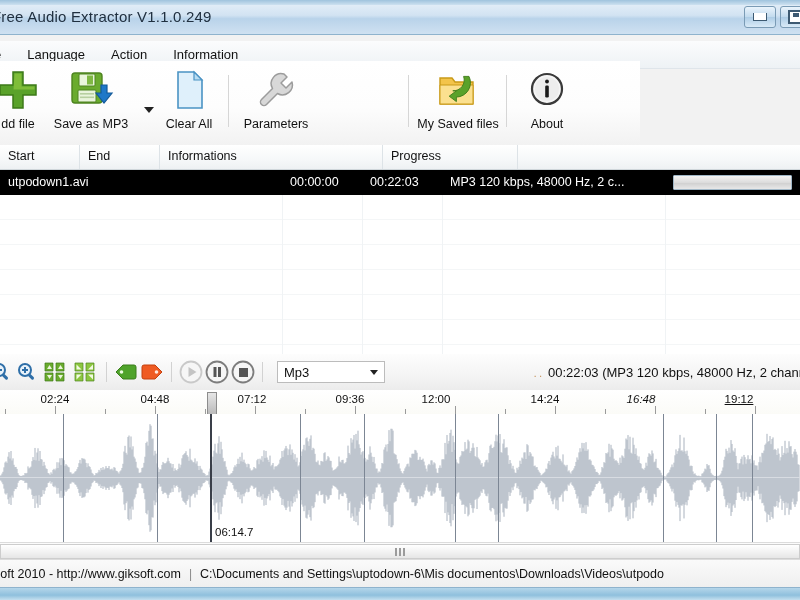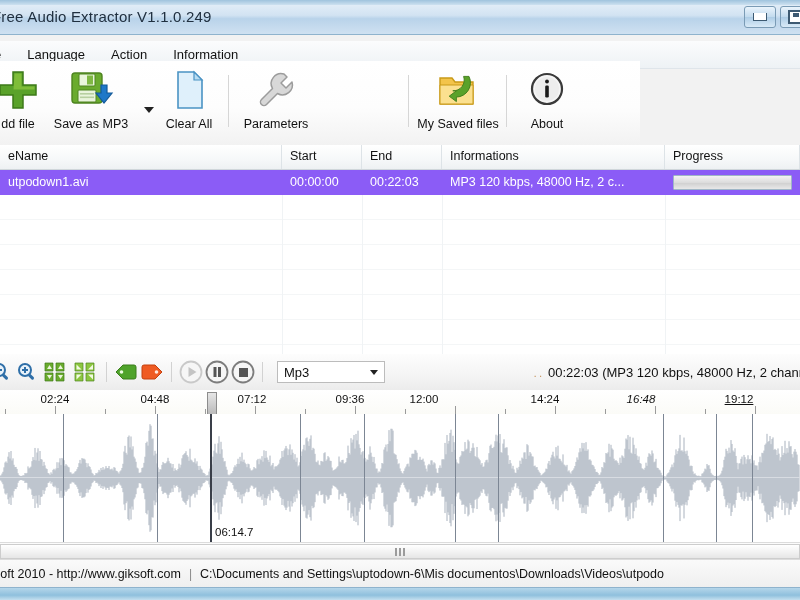--- a/index.html
+++ b/index.html
@@ -64,21 +64,21 @@
   .listwrap{position:absolute;left:0;top:145px;width:800px;height:208px;background:#fff;
     border-bottom:1px solid #9a9a9a;}
   .lhead{display:flex;height:24px;
     background:linear-gradient(180deg,#ffffff,#f6f8f9 60%,#eef1f3);
     border-bottom:1px solid #cfd6da;}
   .lhead .hc{
     font-size:12.5px;color:#111;padding:4px 8px;box-sizing:border-box;
     border-right:1px solid #dde3e7;white-space:nowrap;overflow:hidden;
   }
   .lrow{display:flex;height:25px;align-items:stretch;}
-  .lrow.sel{background:#8b5cf6;color:#fff;}
+  .lrow.sel{background:#000000;color:#fff;}
   .lrow .lc{
     font-size:12.5px;padding:5px 8px;box-sizing:border-box;white-space:nowrap;overflow:hidden;
   }
   .lrow.sel .lc{color:#fff;}
   .c0{width:282px;}
   .c1{width:80px;}
   .c2{width:80px;}
   .c3{width:223px;}
   .c4{width:135px;}
   .lbody{position:relative;height:183px;background:#fff;}
@@ -265,21 +265,20 @@
           <circle cx="22" cy="13.5" r="1.9" fill="#1a1a1a"></circle>
           <rect x="20.2" y="17.5" width="3.6" height="12" rx="1.2" fill="#1a1a1a"></rect>
         </svg>
       </div>
       <div class="tb-lbl">About</div>
     </div>
   </div>
 
   <div class="listwrap">
     <div class="lhead">
-      <div class="hc c0">eName</div>
       <div class="hc c1">Start</div>
       <div class="hc c2">End</div>
       <div class="hc c3">Informations</div>
       <div class="hc c4">Progress</div>
     </div>
 
     <div class="lrow sel">
       <div class="lc c0">utpodown1.avi</div>
       <div class="lc c1">00:00:00</div>
       <div class="lc c2">00:22:03</div>
@@ -402,21 +401,21 @@
     <div class="pstatus">
       <span class="dots">. .</span><span>00:22:03 (MP3 120 kbps, 48000 Hz, 2 chann</span>
     </div>
   </div>
 
   <div class="ruler">
     <div class="rl" style="left:55px;">02:24</div>
     <div class="rl" style="left:155px;">04:48</div>
     <div class="rl" style="left:252px;">07:12</div>
     <div class="rl" style="left:350px;">09:36</div>
-    <div class="rl" style="left:424px;">12:00</div>
+    <div class="rl" style="left:436px;">12:00</div>
     <div class="rl" style="left:545px;">14:24</div>
     <div class="rl" style="left:641px;font-style:italic;">16:48</div>
     <div class="rl" style="left:739px;text-decoration:underline;">19:12</div>
     <div id="ruler-ticks">
         <div class="rtick" style="left: 5px; height: 5px;"></div>
         <div class="rtick" style="left: 55px; height: 8px;"></div>
         <div class="rtick" style="left: 105px; height: 5px;"></div>
         <div class="rtick" style="left: 155px; height: 8px;"></div>
         <div class="rtick" style="left: 205px; height: 5px;"></div>
         <div class="rtick" style="left: 255px; height: 8px;"></div>

